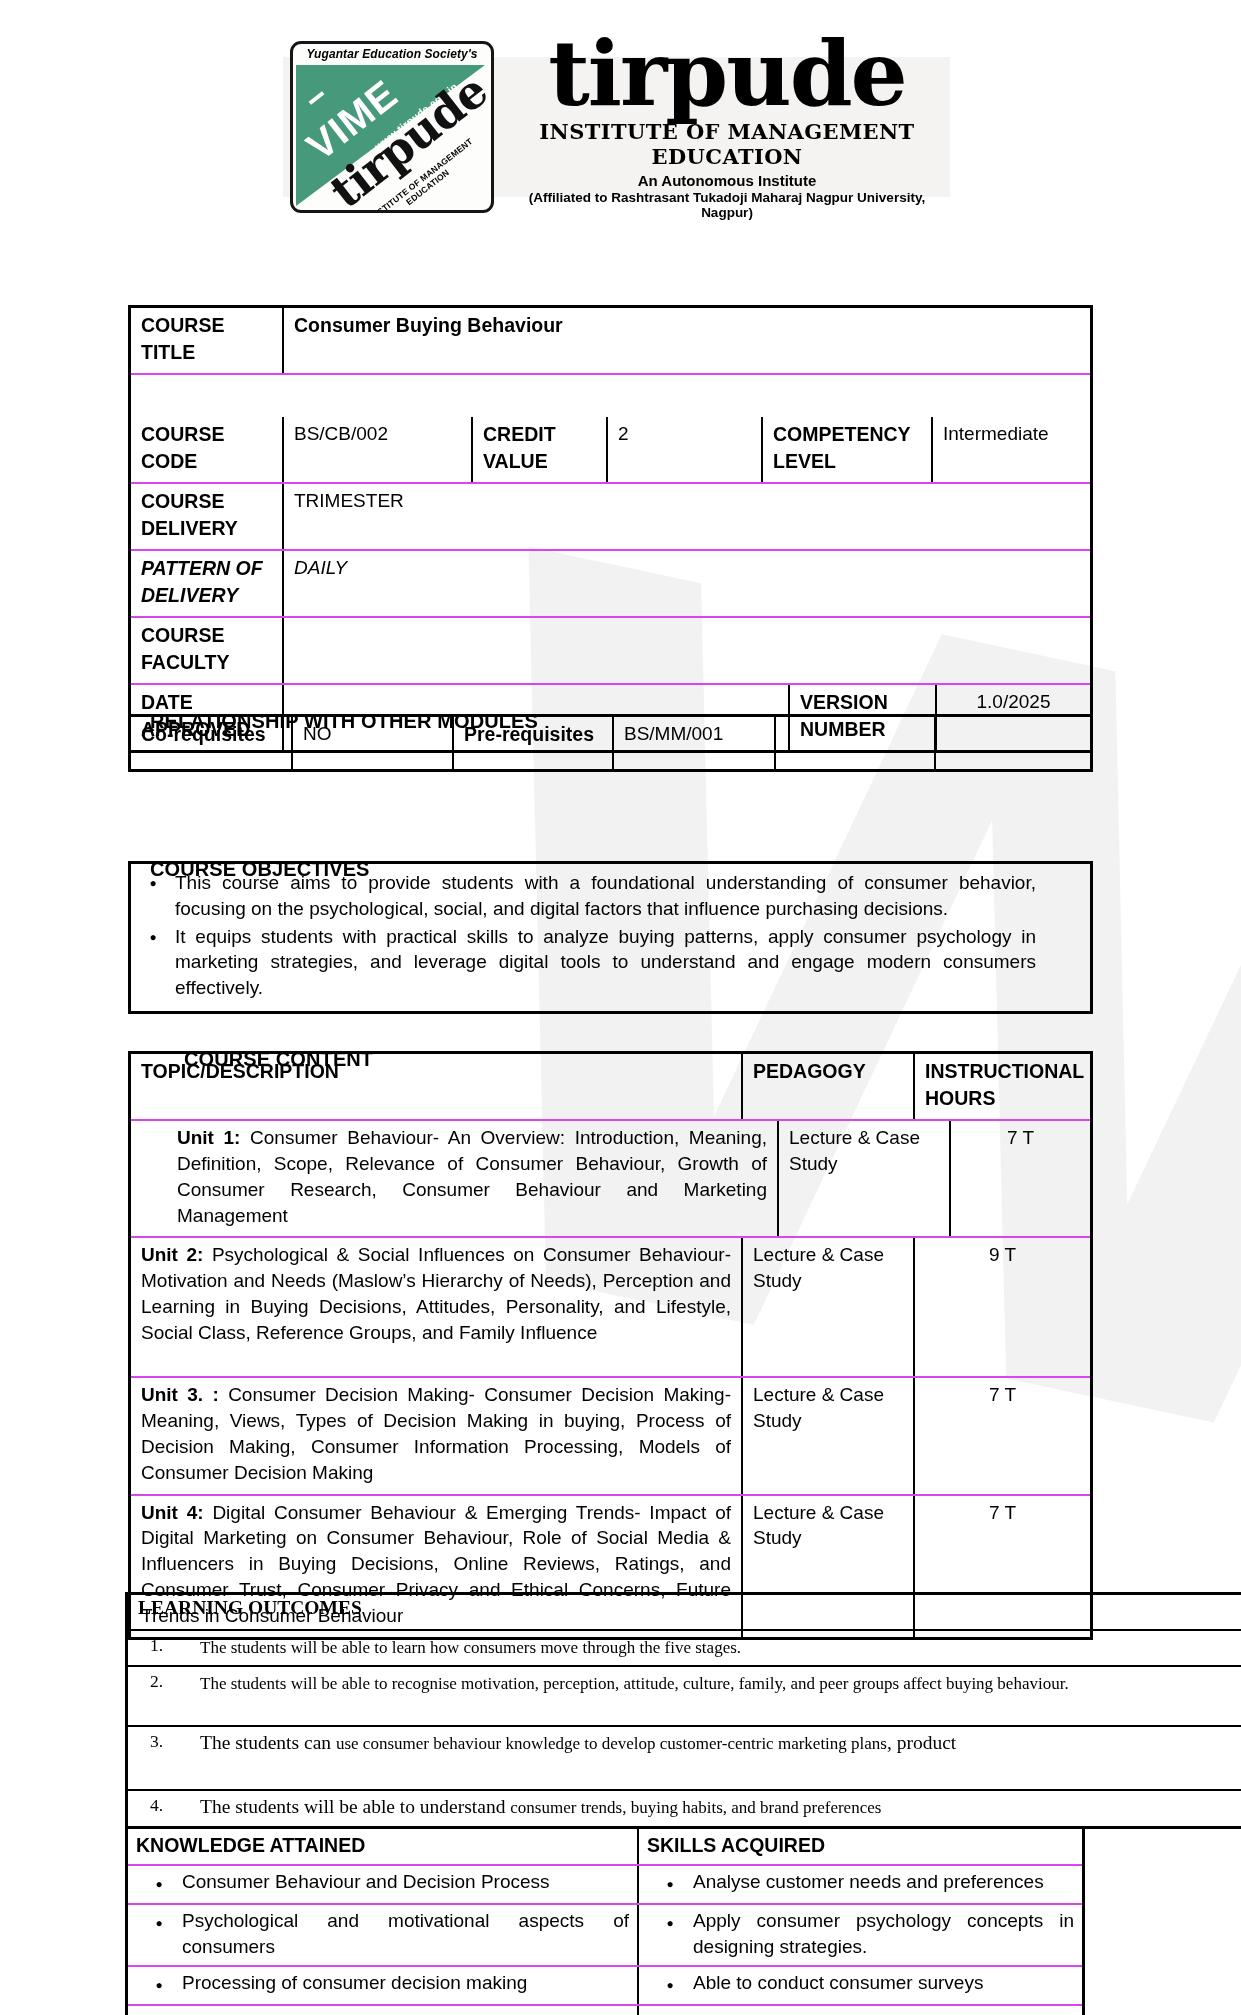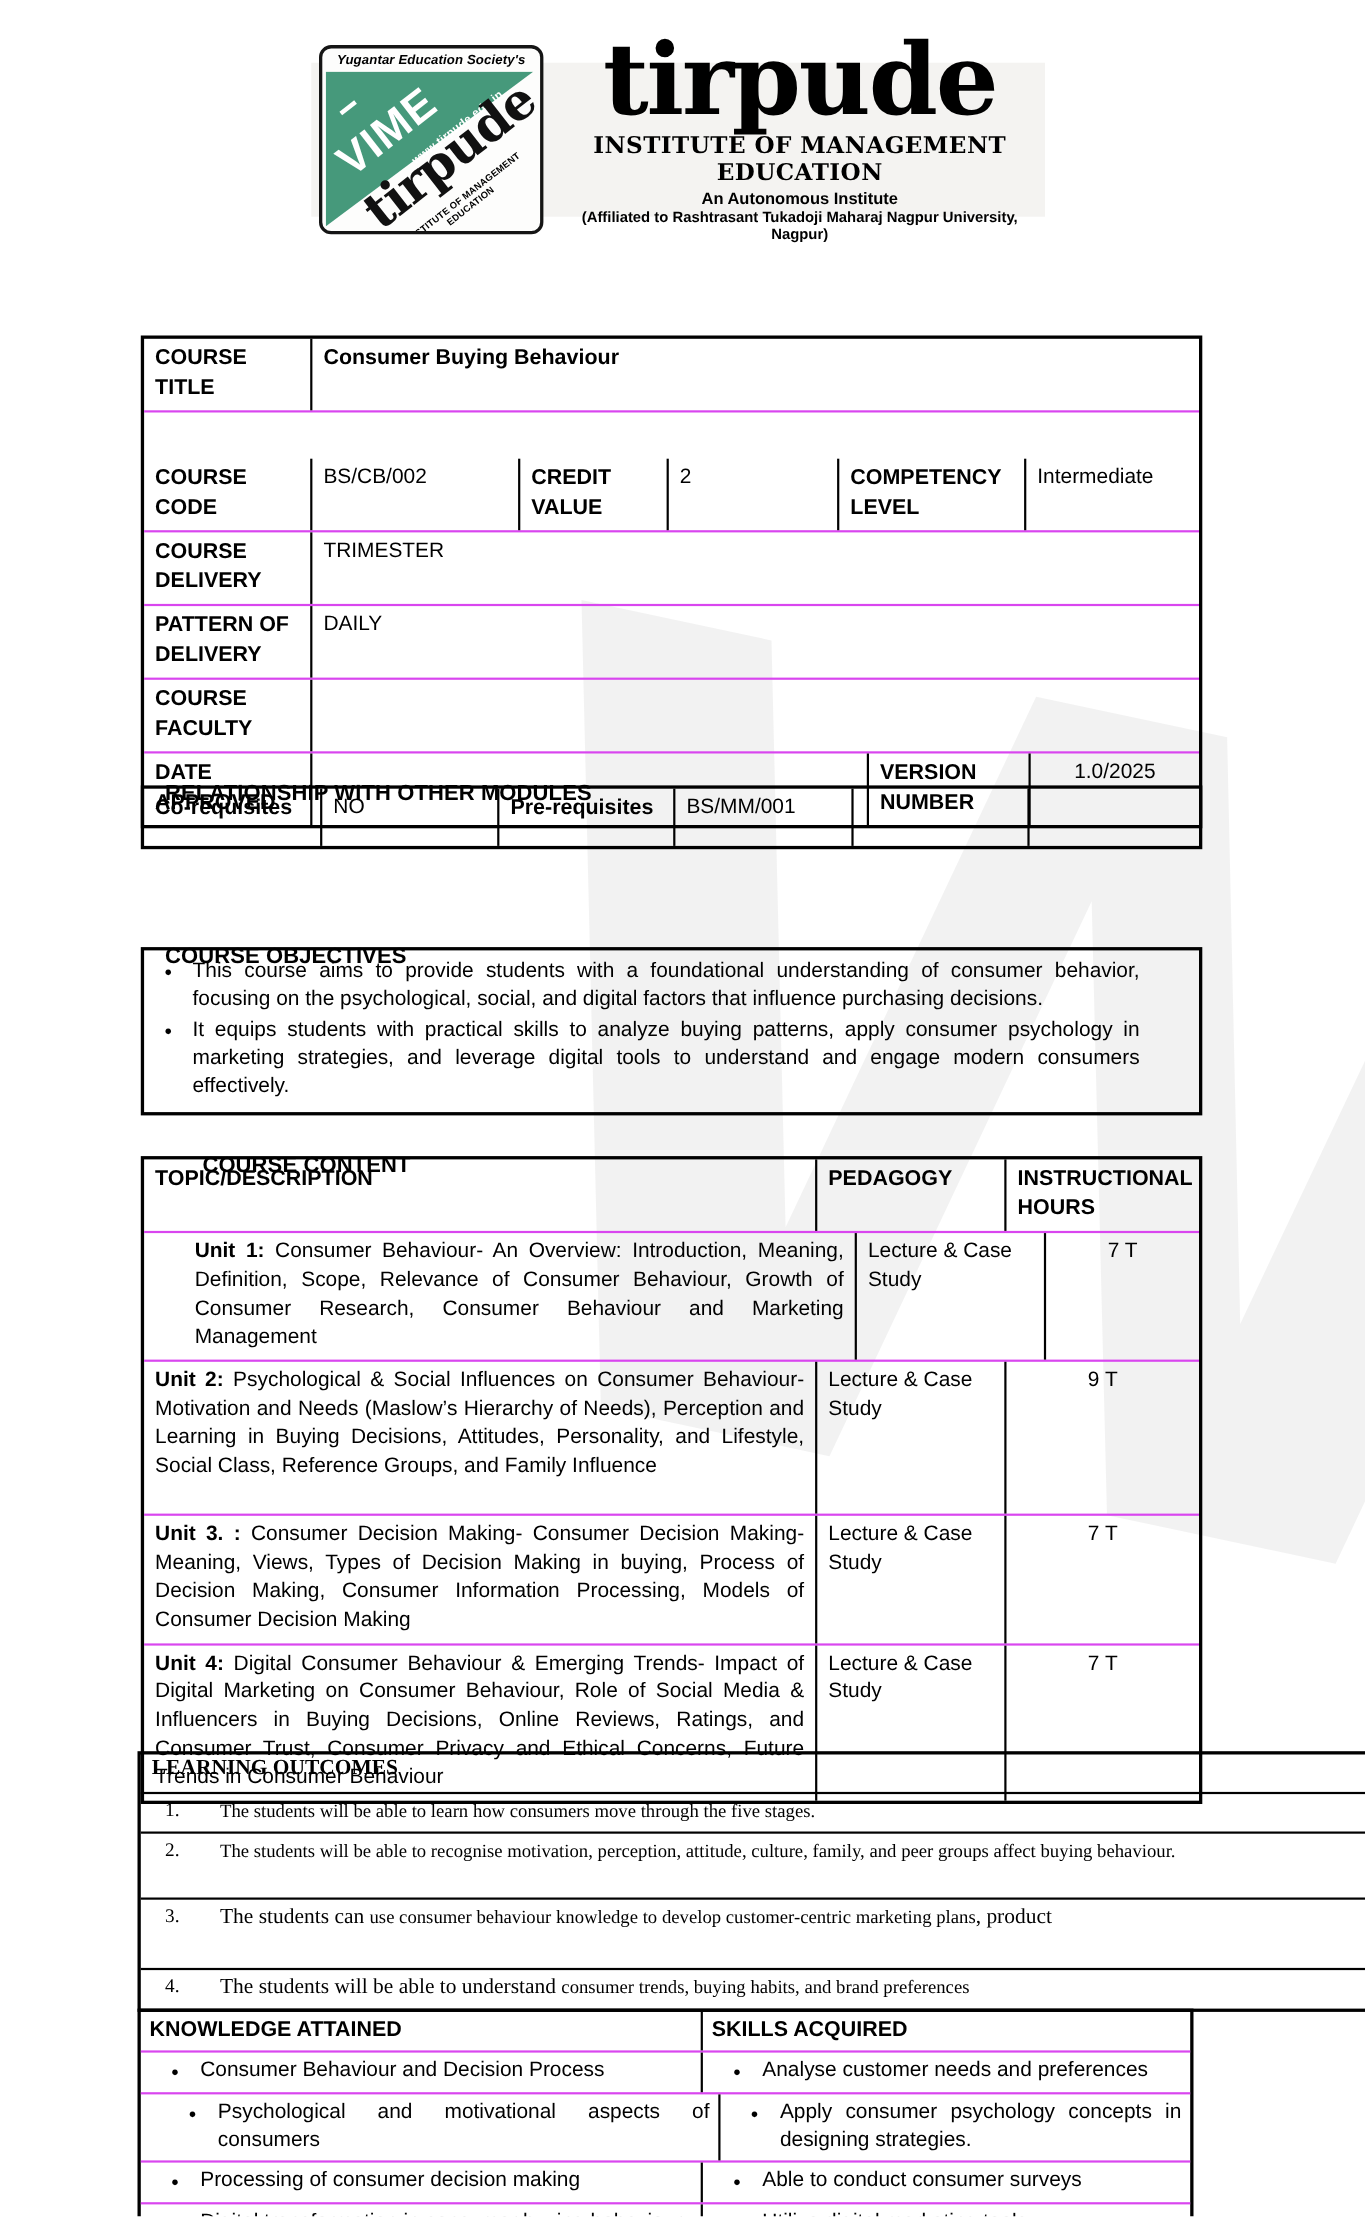--- a/index.html
+++ b/index.html
@@ -49,21 +49,21 @@
   .ctr{text-align:center;}
 
   .heading{font-size:20px;font-weight:bold;letter-spacing:.1px;}
 
   
   .t-info{left:128px;top:305px;width:965px;}
   .cols-2{grid-template-columns:153px 1fr;}
   .cols-6{grid-template-columns:153px 189px 135px 155px 170px 1fr;margin-top:42px;}
   .cols-4v{grid-template-columns:153px 506px 147px 1fr;}
   .r-title{min-height:58px;} .r-code{min-height:64px;} .r-del{min-height:55px;}
-  .r-pat{min-height:56px;} .r-fac{min-height:55px;} .r-date{min-height:56px;}
+  .r-pat{min-height:56px;font-style:italic;} .r-fac{min-height:55px;} .r-date{min-height:56px;}
 
   
   .h-rel{left:150px;top:690px;}
   .t-rel{left:128px;top:714px;width:965px;}
   .cols-rel{grid-template-columns:162px 161px 160px 162px 160px 1fr;}
   .r-rel{min-height:52px;}
 
   
   .h-obj{left:150px;top:838px;}
   .t-obj{left:128px;top:861px;width:965px;padding:5px 54px 9px 0;}
@@ -89,21 +89,21 @@
   .onum{font-size:17.5px;line-height:1.35;}
   .otext{line-height:1.35;}
   .sm{font-size:17px;} .lg{font-size:19.5px;}
   .r-o1{min-height:31px;} .r-o2{min-height:60px;} .r-o3{min-height:64px;} .r-o4{min-height:33px;}
 
   .t-ks{width:960px;margin-top:-3px;}
   .cols-ks{grid-template-columns:511px 1fr;}
   .ks-cell{padding:3px 8px 6px;}
   .ks-li{display:grid;grid-template-columns:46px 1fr;}
   .ks-text{font-size:19px;line-height:1.35;}
-  .r-kh{min-height:32px;} .r-k1{min-height:31px;} .r-k2{min-height:60px;padding-left:16px;}
+  .r-kh{min-height:32px;} .r-k1{min-height:31px;} .r-k2{min-height:60px;}
   .r-k3{min-height:31px;} .r-k4{min-height:58px;}
 </style>
 </head>
 <body>
 
 <div class="page">
 
   <div class="watermark">W</div>
 
   <header class="abs logo-wrap">

